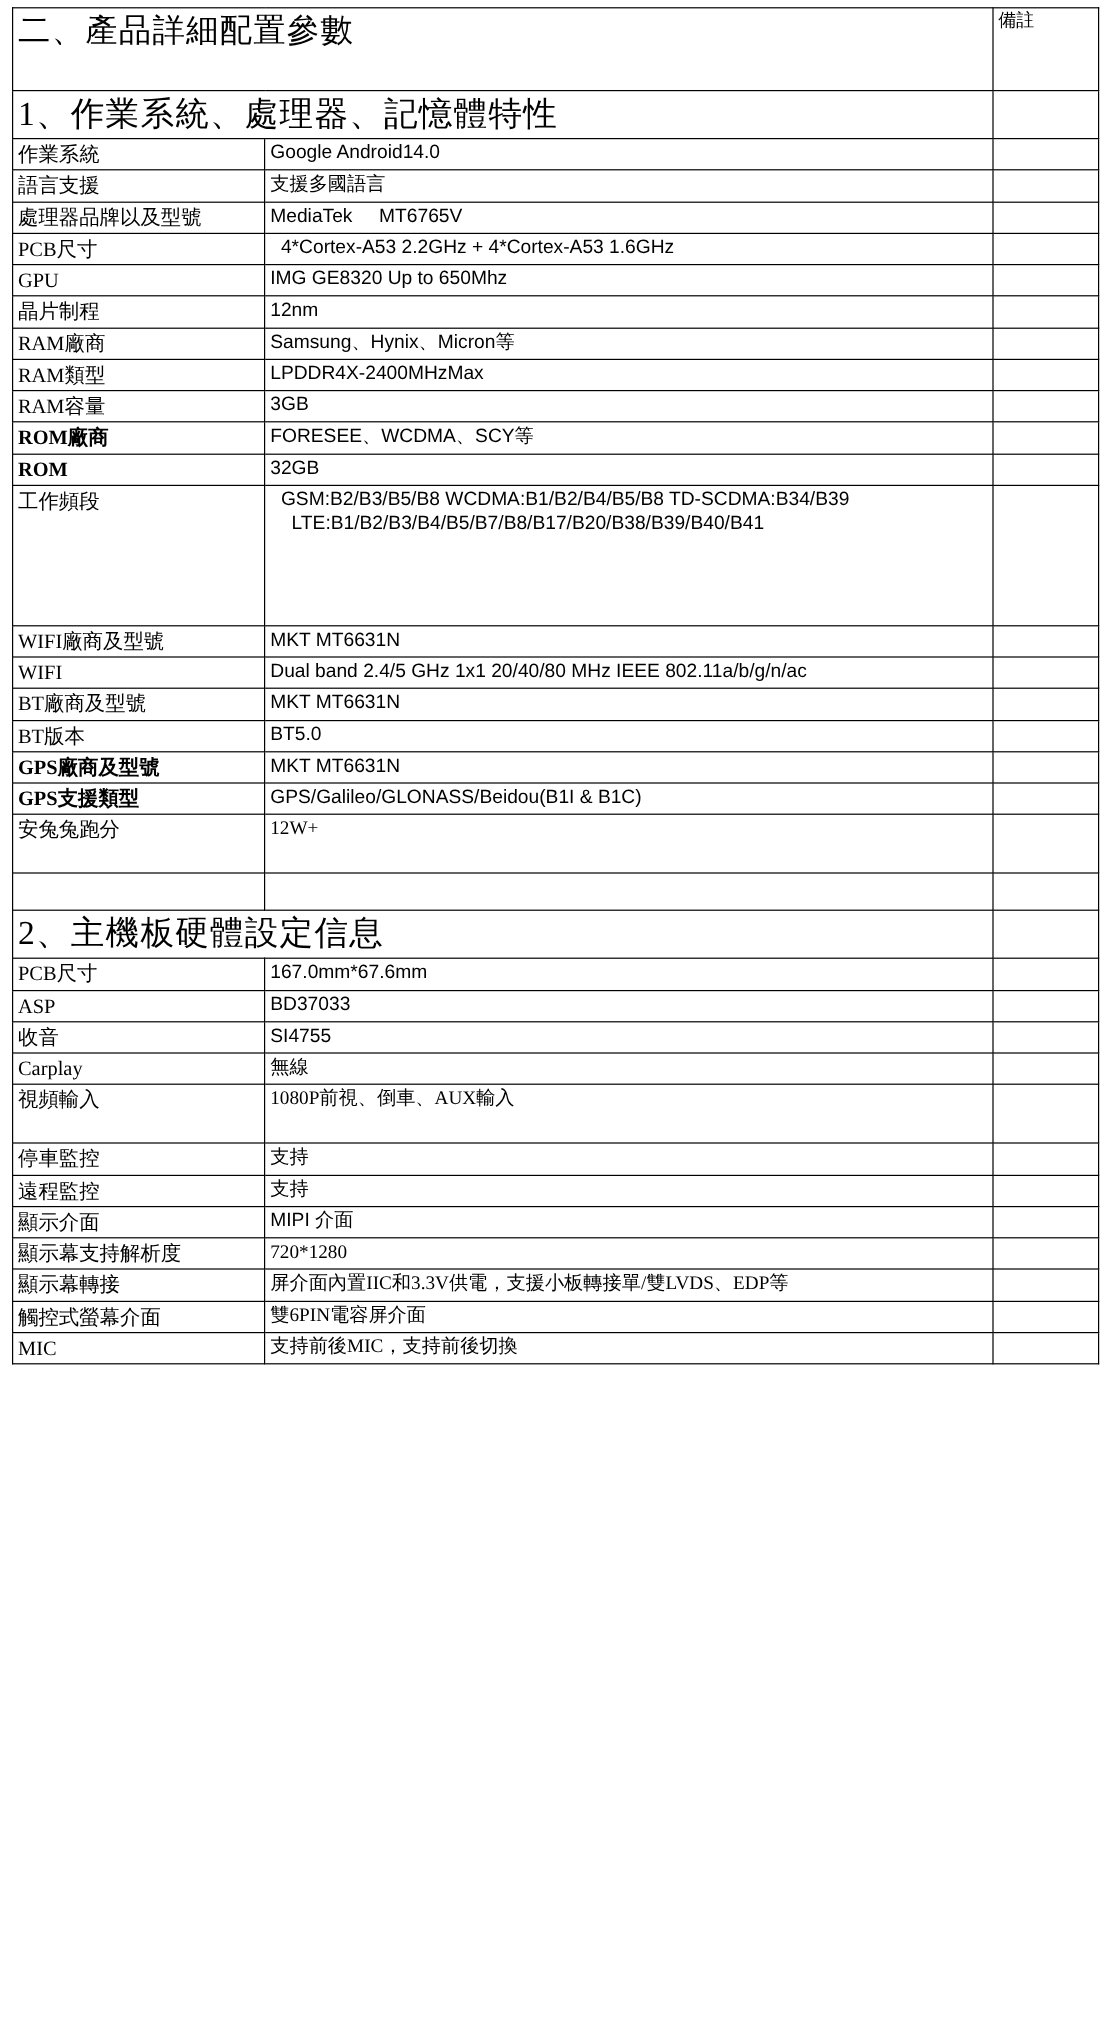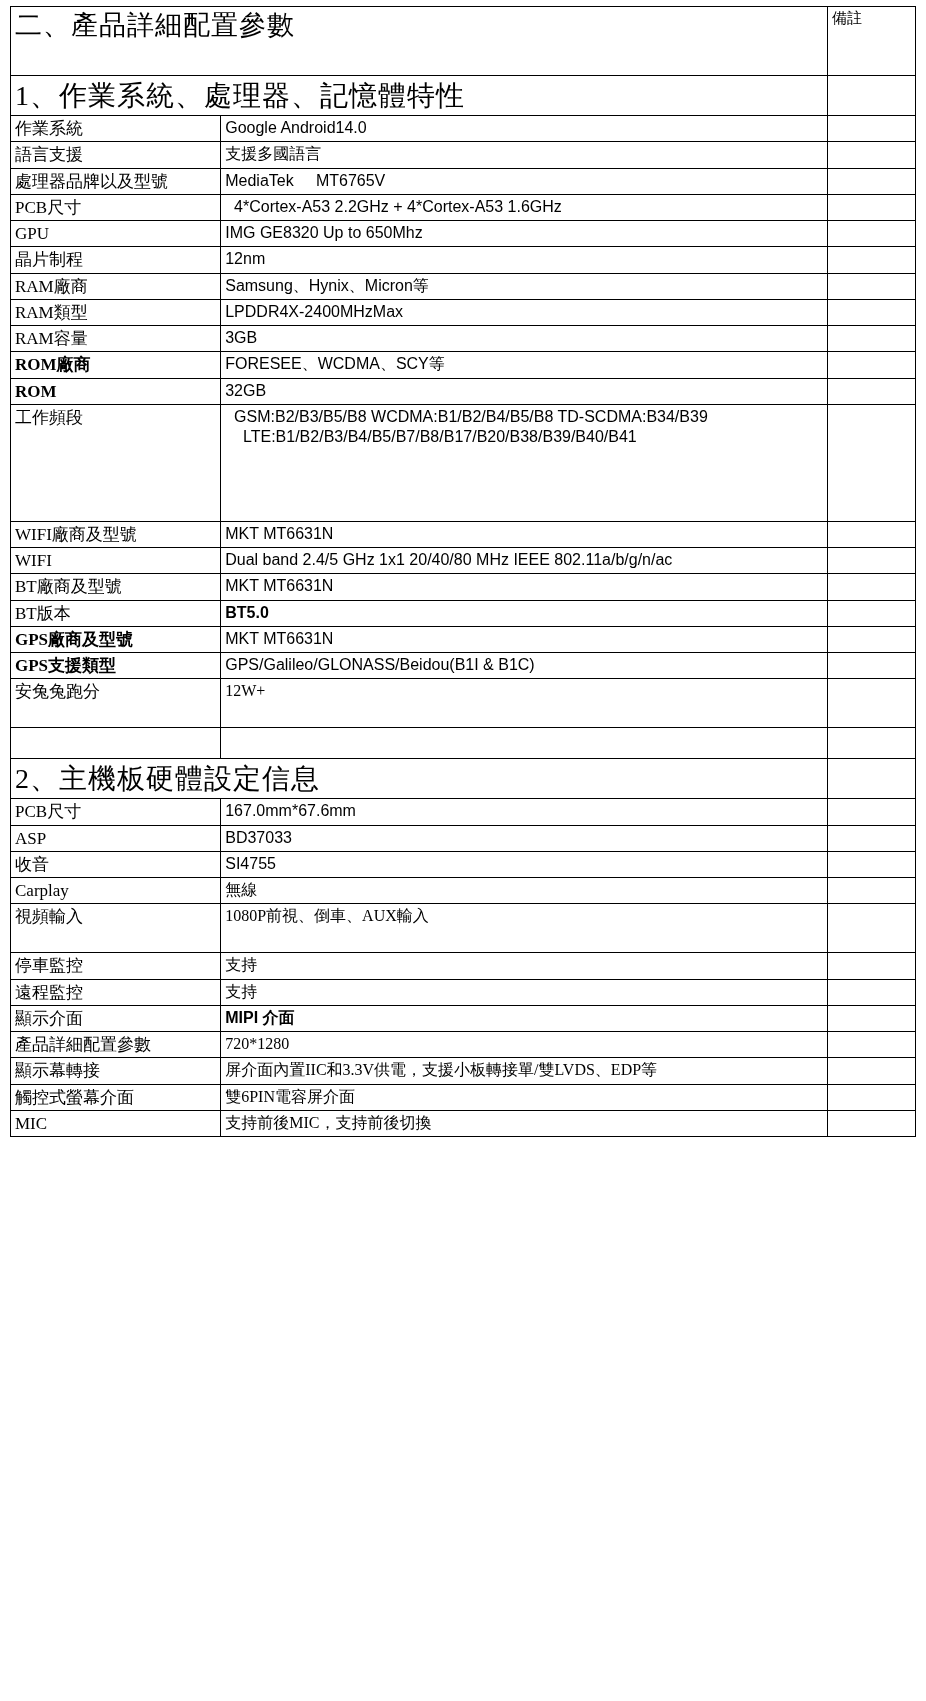--- a/index.html
+++ b/index.html
@@ -70,21 +70,21 @@
   }
   .value {
     font-family: "Liberation Sans", sans-serif;
     font-size: 16px;
   }
   .value-serif {
     font-family: "Liberation Serif", serif;
     font-size: 16px;
   }
   .value-b {
-    font-weight: bold;
+    font-weight: normal;
   }
   .row-tall td { height: 112px; }
   .row-mid td { height: 44px; }
   .row-blank td { height: 26px; }
   .nowrap-pre {
     white-space: pre-wrap;
   }
   .empty-note { }
 </style>
 </head>
@@ -251,21 +251,21 @@
         <td class="label">遠程監控</td>
         <td class="value">支持</td>
         <td></td>
       </tr>
       <tr>
         <td class="label">顯示介面</td>
         <td class="value value-b">MIPI 介面</td>
         <td></td>
       </tr>
       <tr>
-        <td class="label">產品詳細配置參數</td>
+        <td class="label">顯示幕支持解析度</td>
         <td class="value-serif">720*1280</td>
         <td></td>
       </tr>
       <tr>
         <td class="label">顯示幕轉接</td>
         <td class="value-serif">屏介面內置IIC和3.3V供電，支援小板轉接單/雙LVDS、EDP等</td>
         <td></td>
       </tr>
       <tr>
         <td class="label">觸控式螢幕介面</td>

